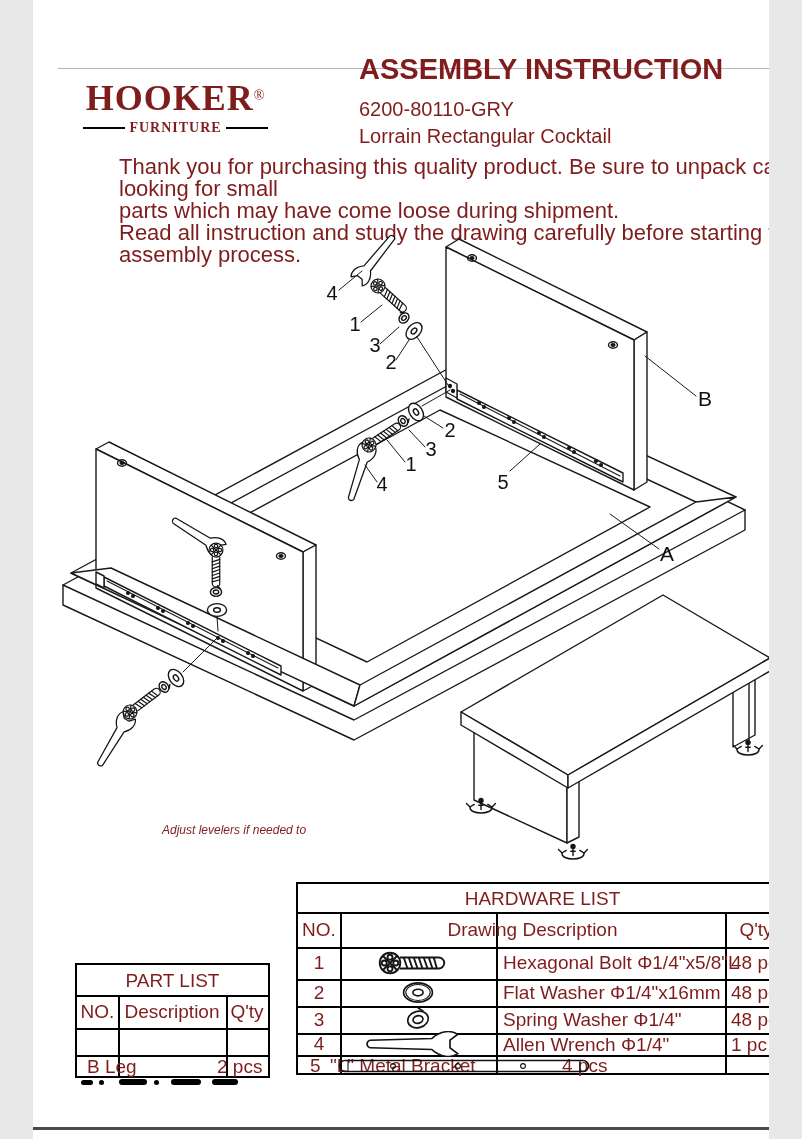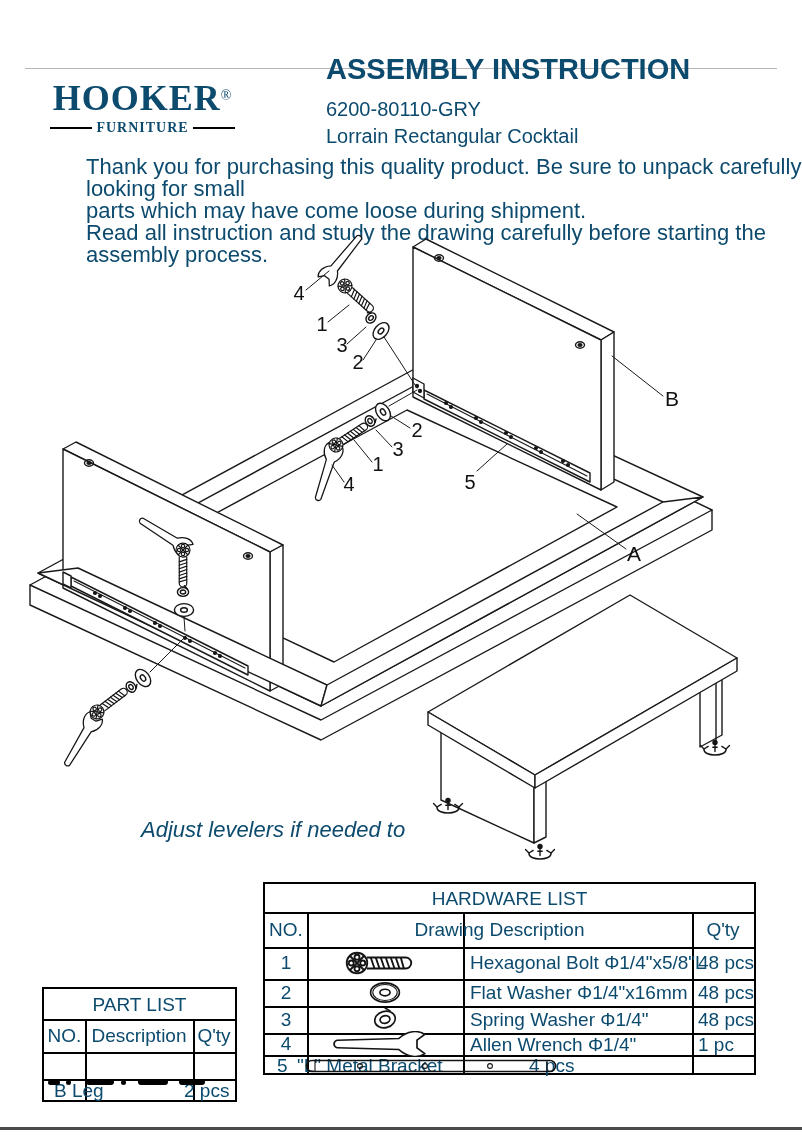--- a/index.html
+++ b/index.html
@@ -1,35 +1,35 @@
 <!DOCTYPE html>
 <html><head>
 <meta charset="utf-8">
 <style>
   html,body{margin:0;padding:0;background:#e8e8e8;}
   .page{
-    position:relative;width:802px;height:1139px;margin:0 auto;background:#fff;
-    font-family:"Liberation Sans", sans-serif;color:#0c4a6e;overflow:hidden;
+    position:relative;width:736px;height:1139px;margin:0 auto;background:#fff;
+    font-family:"Liberation Sans", sans-serif;color:#7f1d1d;overflow:hidden;
   }
   
   .header-rule{position:absolute;left:25px;top:68px;width:752px;height:1px;background:#b5b5b5;}
   .logo{position:absolute;left:50px;top:76px;width:185px;text-align:center;font-family:"Liberation Serif", serif;}
   .logo-name{font-size:36px;font-weight:600;letter-spacing:1px;line-height:40px;white-space:nowrap;}
   .logo-name sup{font-size:14px;font-weight:400;vertical-align:10px;}
   .logo-sub{display:flex;align-items:center;gap:4px;margin-top:2px;}
   .logo-sub .rule{flex:1;height:2px;background:#000;}
   .logo-sub .txt{font-size:14px;font-weight:bold;letter-spacing:1px;white-space:nowrap;}
   .titleblock{position:absolute;left:326px;top:52px;}
   .doc-title{font-size:29px;font-weight:bold;letter-spacing:0px;line-height:34px;white-space:nowrap;}
   .doc-model{font-size:20px;margin-top:11px;line-height:24px;}
   .doc-product{font-size:20px;margin-top:3px;line-height:24px;}
   .intro{position:absolute;left:42px;top:156px;width:736px;font-size:22px;line-height:22px;margin-left:44px;}
   
   .diagram{position:absolute;left:0;top:228px;width:802px;height:662px;}
-  .note{position:absolute;left:141px;top:818px;font-size:22px;font-style:italic;line-height:24px;}
+  .note{position:absolute;left:129px;top:818px;font-size:12px;font-style:italic;line-height:24px;}
   
   .tbl{position:absolute;border:2px solid #000;box-sizing:border-box;background:#fff;}
   .tl{position:absolute;background:#000;}
   .tbl span{position:absolute;white-space:nowrap;font-size:19px;}
   .ctr{text-align:center;}
   .clip-marks div{position:absolute;background:#000;border-radius:3px;}
   .footer-rule{position:absolute;left:0;top:1127px;width:802px;height:3px;background:#4a4a4a;}
 </style>
 </head>
 <body>
@@ -284,21 +284,21 @@
       <g fill="none" stroke="#141414" stroke-width="1.6">
         <rect x="1.5" y="2.5" width="249" height="11" rx="5.5"></rect>
         <path d="M10,2.5 L10,13.5 M242,2.5 L242,13.5" stroke-width="1.1"></path>
         <circle cx="55" cy="8" r="2.4" stroke-width="1.1"></circle>
           <circle cx="120" cy="8" r="2.4" stroke-width="1.1"></circle>
           <circle cx="185" cy="8" r="2.4" stroke-width="1.1"></circle>
       </g>
     </svg>
   </div>
 
-  <div class="tbl" style="left:42px;top:963px;width:195px;height:115px;margin-top:24px;">
+  <div class="tbl" style="left:42px;top:963px;width:195px;height:115px;">
     <div class="tl" style="left:0;top:30px;width:191px;height:2px;"></div>
     <div class="tl" style="left:0;top:63px;width:191px;height:2px;"></div>
     <div class="tl" style="left:0;top:90px;width:191px;height:2px;"></div>
     <div class="tl" style="left:41px;top:30px;width:2px;height:81px;"></div>
     <div class="tl" style="left:149px;top:30px;width:2px;height:81px;"></div>
 
     <span class="ctr" style="left:0;top:0;width:191px;line-height:31px;">PART LIST</span>
     <span class="ctr" style="left:0;top:30px;width:41px;line-height:33px;">NO.</span>
     <span class="ctr" style="left:41px;top:30px;width:108px;line-height:33px;">Description</span>
     <span class="ctr" style="left:149px;top:30px;width:42px;line-height:33px;">Q'ty</span>

